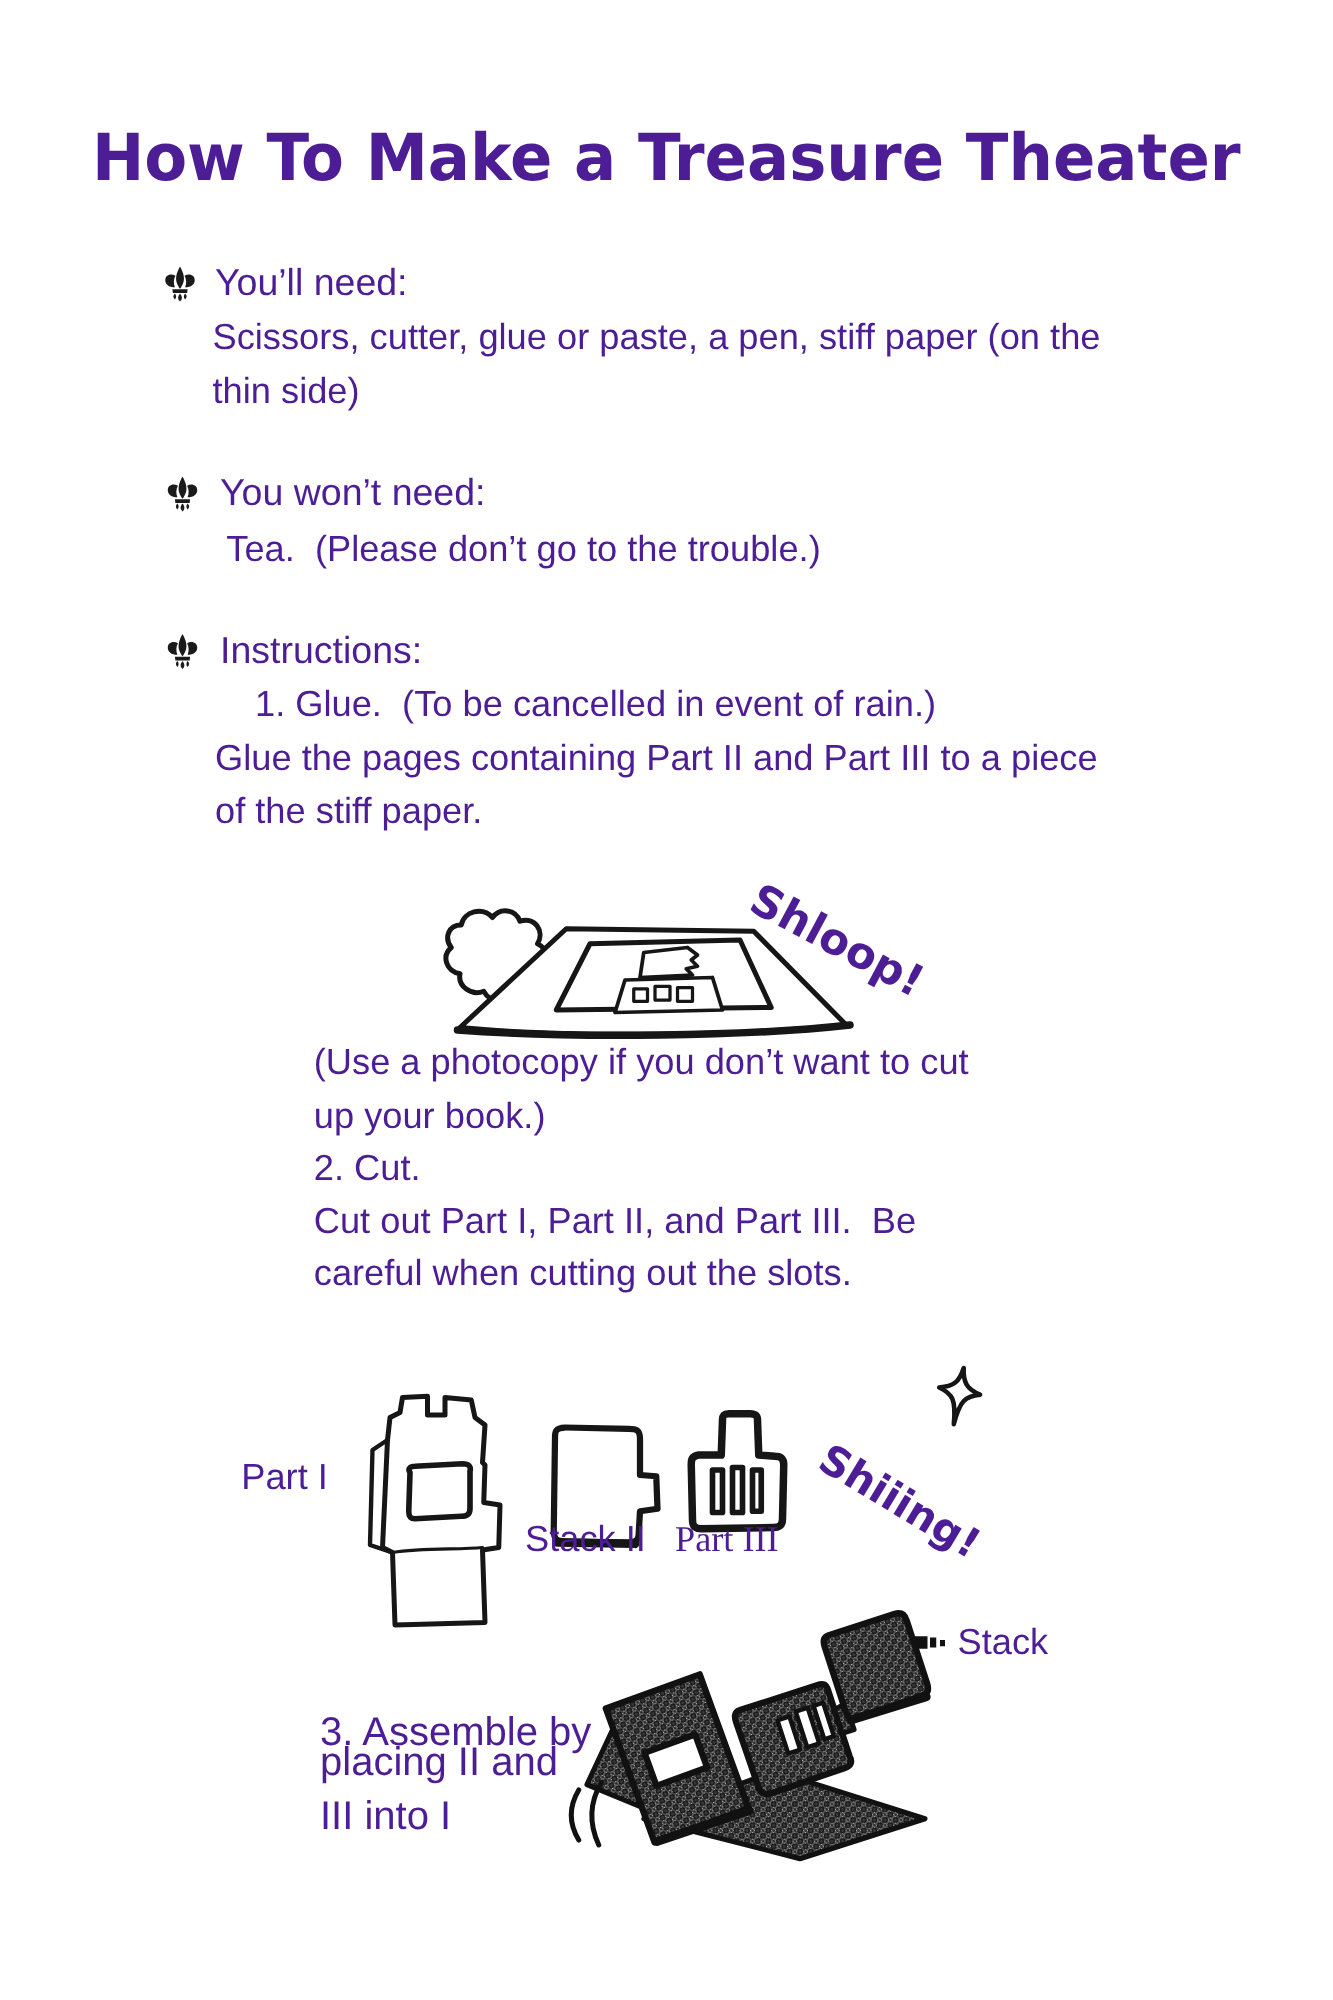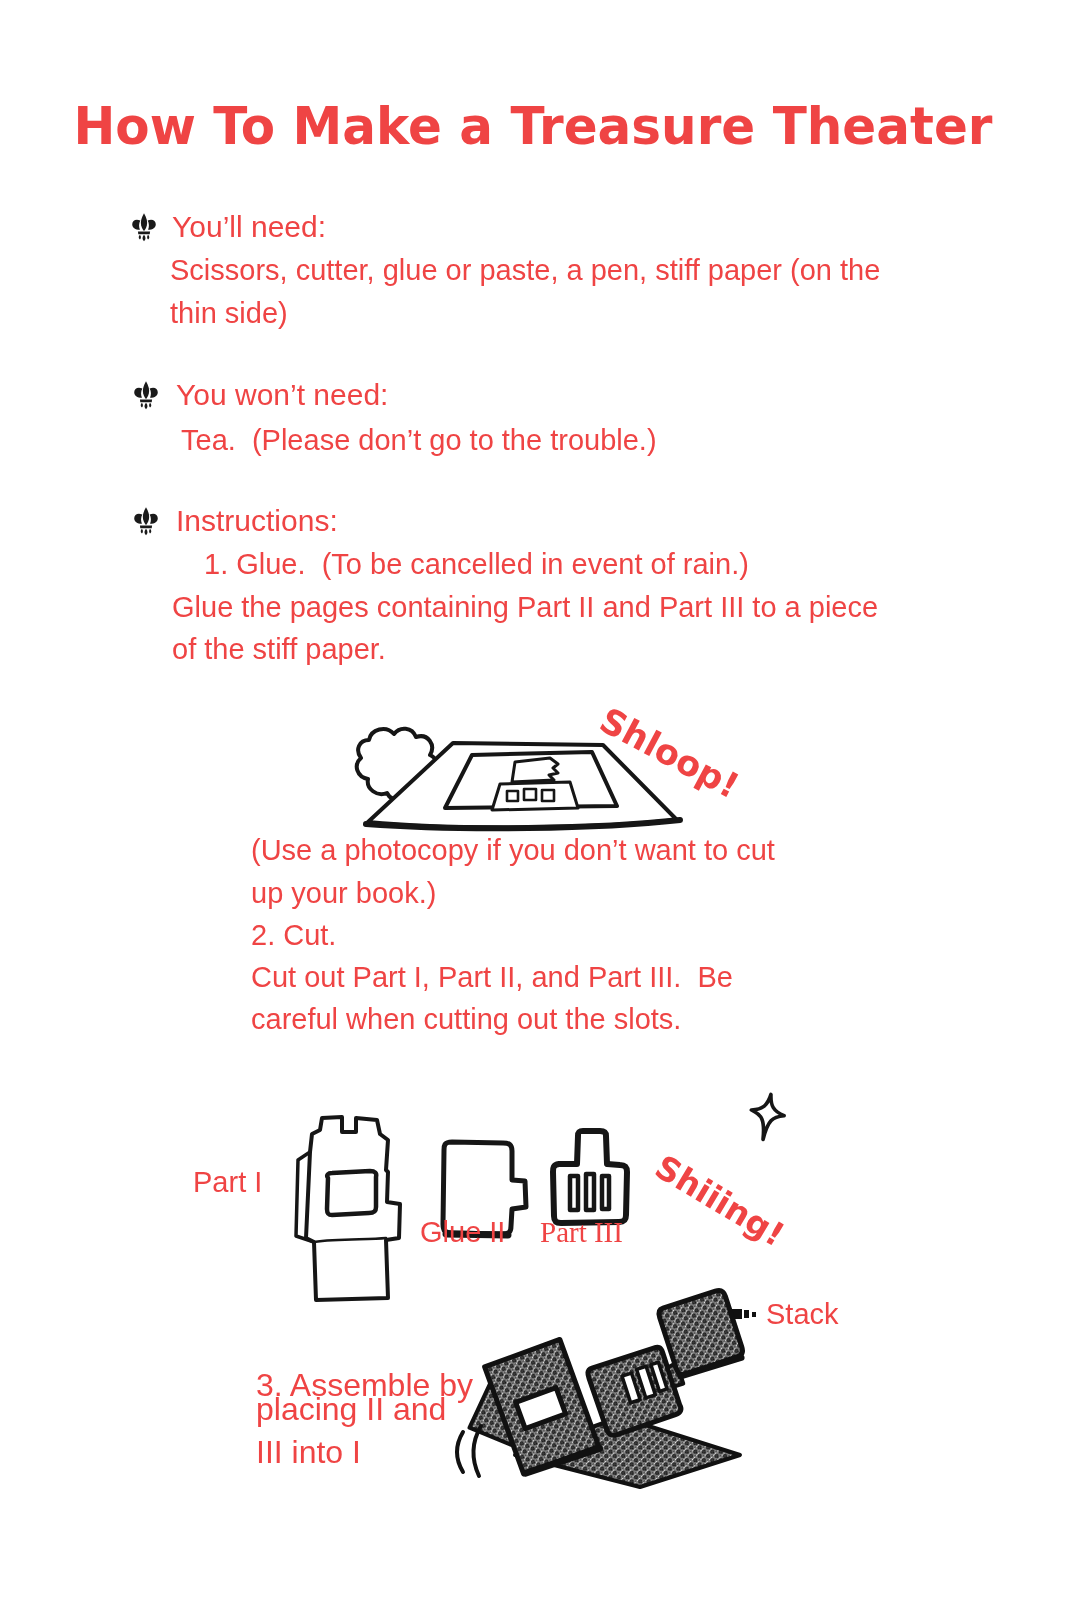--- a/index.html
+++ b/index.html
@@ -1,17 +1,17 @@
 <!DOCTYPE html>
 <html><head>
 <meta charset="utf-8">
 <style>
   html,body{margin:0;padding:0;background:#fff;}
   #page{position:relative;width:1066px;height:1600px;background:#ffffff;overflow:hidden;
-        font-family:"Liberation Sans", sans-serif;color:#ef4444;}
+        font-family:"Liberation Sans", sans-serif;color:#4c1d95;}
   .t{position:absolute;white-space:pre;line-height:1.15;}
   .title{font-family:"DejaVu Sans", sans-serif;font-weight:700;font-size:50px;
          letter-spacing:0px;left:0;right:0;text-align:center;transform:scaleY(1.04);}
   .heading{font-size:30px;}
   .body{font-size:29px;}
   .sfx{font-family:"DejaVu Sans", sans-serif;font-weight:700;}
   .bullet{position:absolute;width:26px;height:32px;}
   svg{display:block;overflow:visible;}
   .art{position:absolute;}
 </style>
@@ -103,21 +103,21 @@
       <path d="M38 132 C62 128 92 130 110 128" stroke-width="2.5"></path>
     </svg>
   </div>
 
   <div class="art" style="left:436px;top:1132px;">
     <svg viewBox="0 0 96 112" width="96" height="112" fill="none" stroke="#161616" stroke-linejoin="round" stroke-linecap="round">
       <path d="M16 10 C8 10 8 14 8 18 L7 92 C7 99 9 101 16 101 L66 102 C73 102 75 100 75 94 L76 77 L90 75 L89 49 L76 48 L76 19 C76 12 73 11 67 11 Z" fill="#fff" stroke-width="5"></path>
       <path d="M10 102 L72 103" stroke-width="7"></path>
     </svg>
   </div>
-  <div class="t body" style="left:420px;top:1216px;">Glue II</div>
+  <div class="t body" style="left:420px;top:1216px;">Stack II</div>
 
   <div class="art" style="left:545px;top:1124px;">
     <svg viewBox="0 0 92 108" width="92" height="108" fill="none" stroke="#161616" stroke-linejoin="round" stroke-linecap="round">
       <path d="M14 40 C8 41 8 44 8 48 L9 92 C9 97 11 99 16 99 L74 98 C79 98 81 96 81 91 L82 48 C82 43 80 41 75 41 L62 40 L61 12 C61 8 59 7 55 7 L38 7 C34 7 33 8 33 12 L32 40 Z" fill="#fff" stroke-width="6"></path>
       <g fill="#fff" stroke-width="4.5">
         <path d="M25 52 L33 52 L33 86 L25 86 Z"></path>
         <path d="M41 50 L49 50 L49 86 L41 86 Z"></path>
         <path d="M57 52 L64 52 L64 85 L57 85 Z"></path>
       </g>
     </svg>

